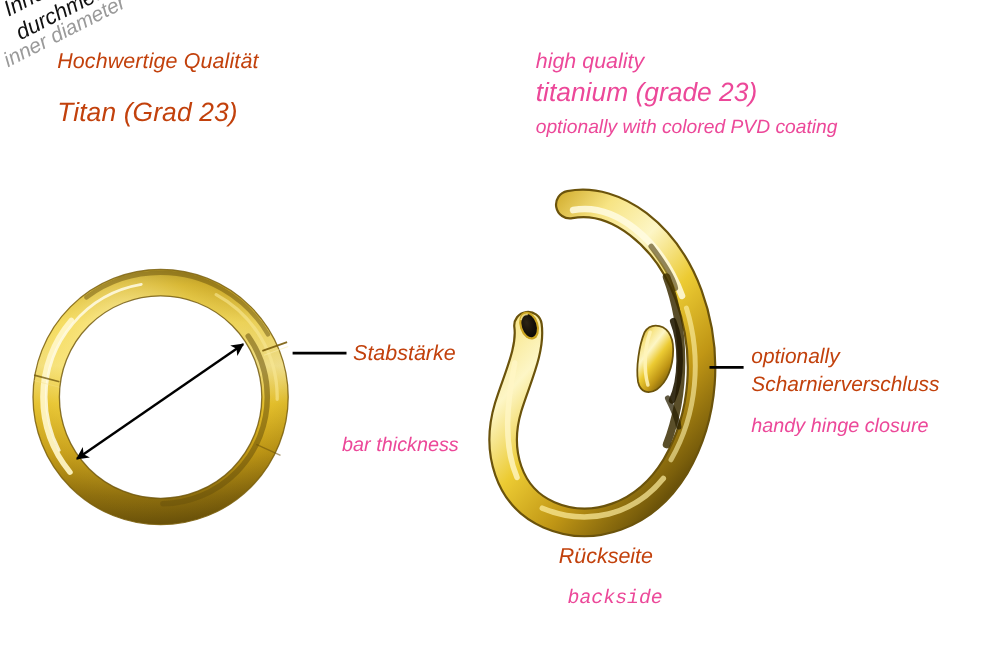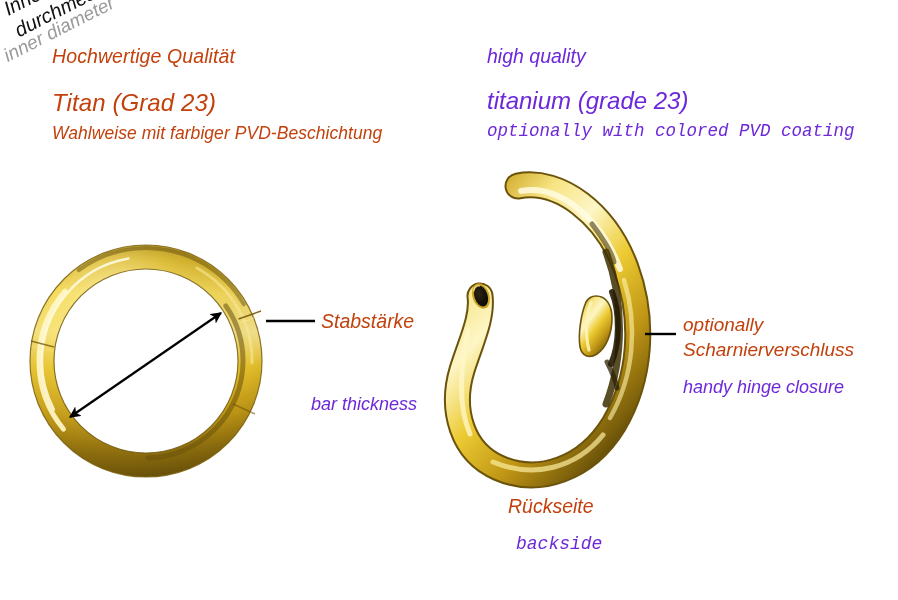--- a/index.html
+++ b/index.html
@@ -24,41 +24,41 @@
   }
 
   
   .txt {
     position: absolute;
     white-space: nowrap;
     font-style: italic;
     font-family: "Liberation Sans", sans-serif;
   }
   .de { color: #c2410c; }
-  .en { color: #6d28d9; }
+  .en { color: #ec4899; }
 
   
   #hdr-de {
     left: 52px;
     top: 44px;
     line-height: 1.30;
   }
   #hdr-de .l1 { font-size: 19.5px; letter-spacing: .1px; }
   #hdr-de .l2 { font-size: 24px; letter-spacing: .1px; margin-top: 18px; }
   #hdr-de .l3 { font-size: 17.5px; letter-spacing: .05px; margin-top: 3px; }
 
   
   #hdr-en {
     left: 487px;
     top: 44px;
     line-height: 1.30;
   }
   #hdr-en .l1 { font-size: 19.5px; }
-  #hdr-en .l2 { font-size: 24px; margin-top: 16px; }
-  #hdr-en .l3 { font-size: 17.5px; margin-top: 3px; font-family: Liberation Mono, monospace; }
+  #hdr-en .l2 { font-size: 24px; margin-top: 0; }
+  #hdr-en .l3 { font-size: 17.5px; margin-top: 3px; }
 
   
   #lbl-bar-de {
     left: 321px;
     top: 310px;
     font-size: 19.5px;
   }
   #lbl-bar-en {
     left: 311px;
     top: 346px;
@@ -274,21 +274,20 @@
     </g>
 
     <g>
       <line x1="645" y1="334" x2="676" y2="334" stroke="#000000" stroke-width="2.4"></line>
     </g>
   </svg>
 
   <div class="txt de" id="hdr-de">
     <div class="l1">Hochwertige Qualität</div>
     <div class="l2">Titan (Grad 23)</div>
-    <div class="l3">Wahlweise mit farbiger PVD-Beschichtung</div>
   </div>
 
   <div class="txt en" id="hdr-en">
     <div class="l1">high quality</div>
     <div class="l2">titanium (grade 23)</div>
     <div class="l3">optionally with colored PVD coating</div>
   </div>
 
   <div id="lbl-dia-de">
     <div>Innen-</div>

